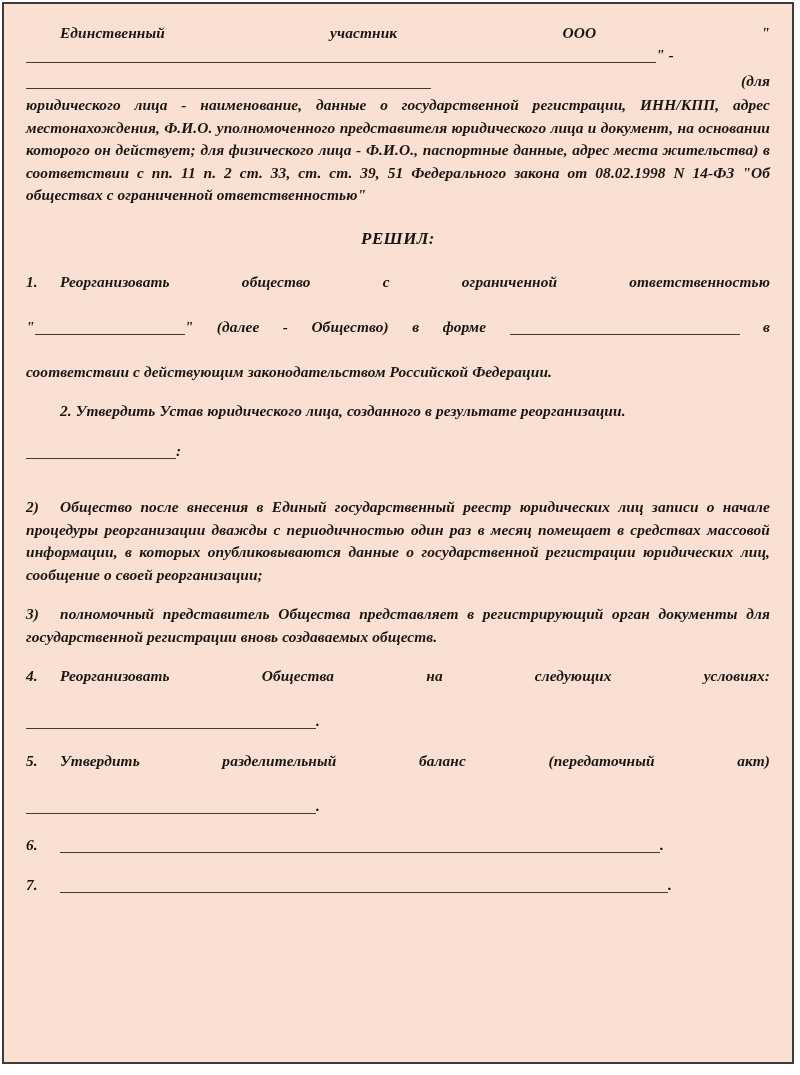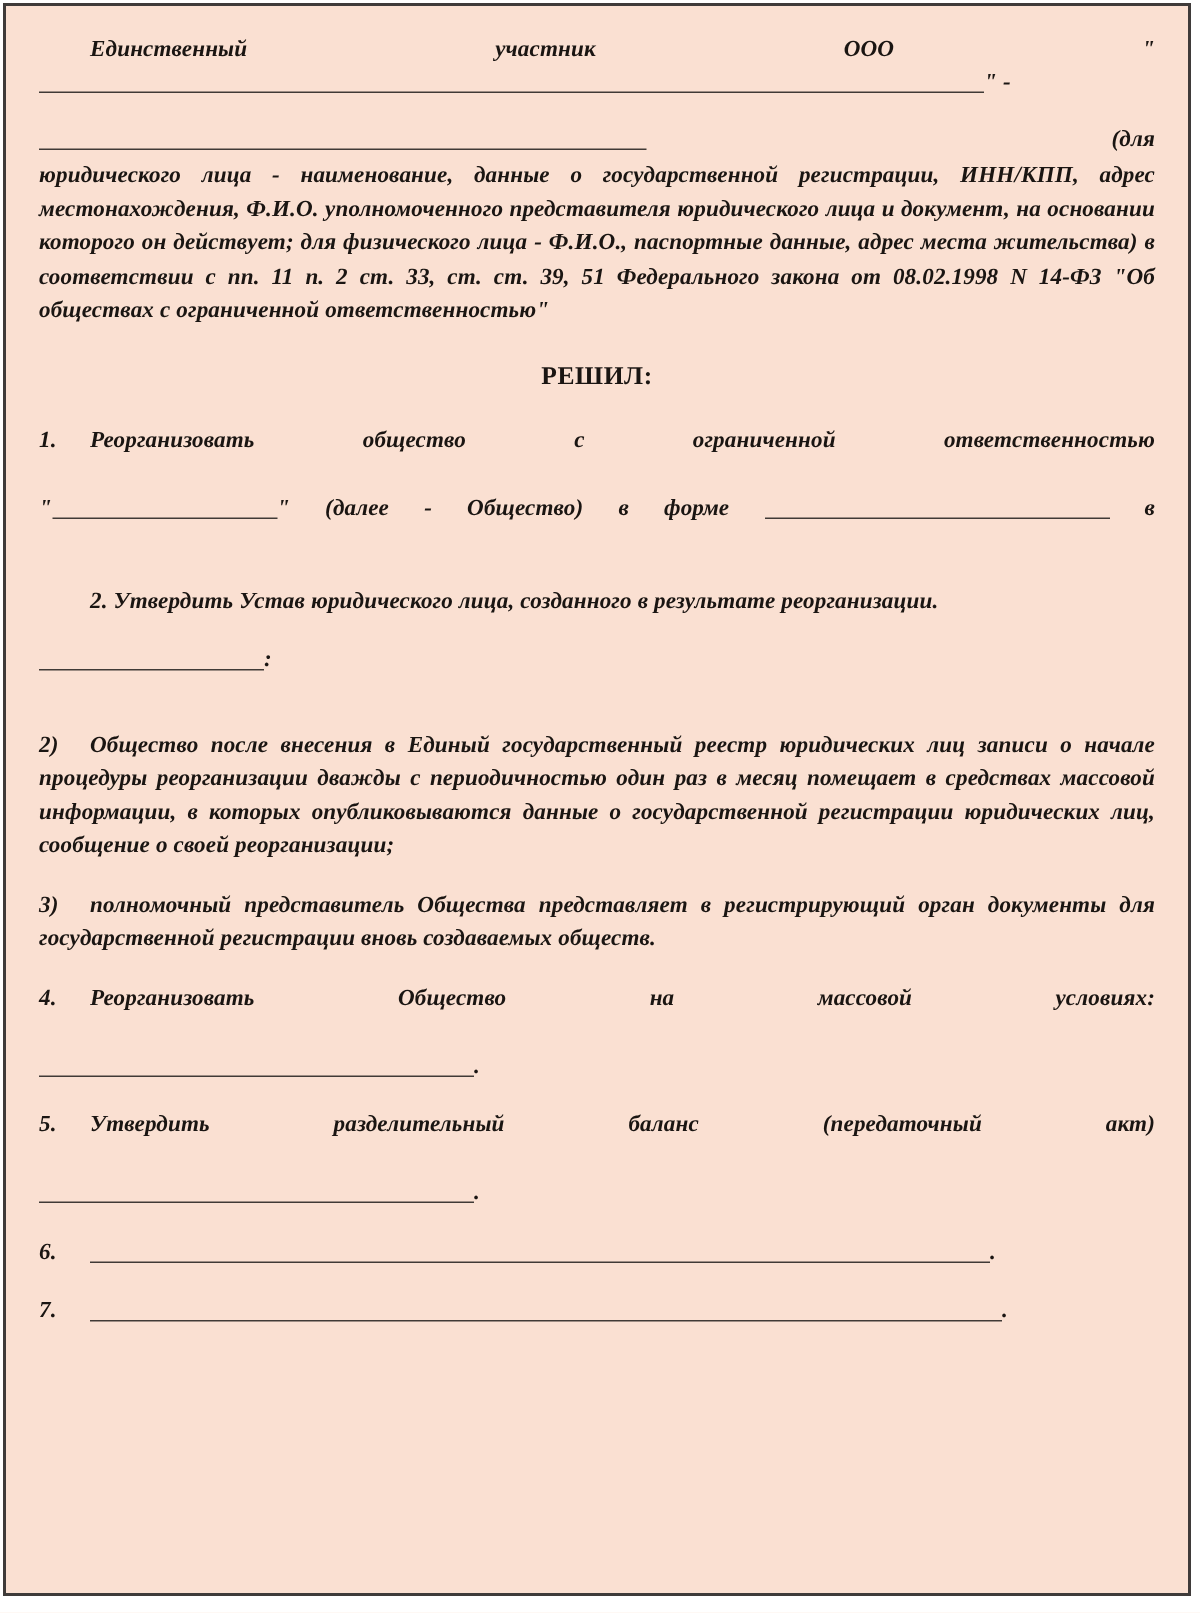--- a/index.html
+++ b/index.html
@@ -47,20 +47,21 @@
   .para.nojust { text-align: left; }
   .gap-md { height: 17px; }
   .gap-lg { height: 22px; }
 
   .lead { display: inline-block; width: 34px; }
 
   
   .stretch { display: inline-block; width: 100%; height: 0; }
 
   .heading {
+    font-style: italic;
     font-weight: bold;
     font-size: 17px;
     text-align: center;
     margin: 0;
     letter-spacing: 0.4px;
   }
 
   
   .rule {
     display: inline-block;
@@ -79,40 +80,41 @@
 </head>
 <body>
 
 <div class="doc-frame" style="background: rgb(250, 224, 210); border-color: rgb(63, 59, 58);">
   <div class="doc-body" style="color: rgb(26, 21, 18);">
 
     <p class="para nojust" style="text-align:justify;">
       <span class="lead"></span><span>Единственный участник ООО "</span><span class="rule rule-x8"></span><span class="nb">" -</span>
     </p>
 
-    <p class="para" style="text-align:justify; margin-top:15px;">
+    <p class="para" style="text-align:justify; margin-top:3px;">
       <span class="rule rule-x7"></span><span style="float:right;" class="nb">(для</span>
     </p>
 
     <p class="para" style="margin-top:2px;">юридического лица - наименование, данные о государственной регистрации, ИНН/КПП, адрес местонахождения, Ф.И.О. уполномоченного представителя юридического лица и документ, на основании которого он действует; для физического лица - Ф.И.О., паспортные данные, адрес места жительства) в соответствии с пп. 11 п. 2 ст. 33, ст. ст. 39, 51 Федерального закона от 08.02.1998 N 14-ФЗ "Об обществах с ограниченной ответственностью"</p>
 
     <div class="gap-lg"></div>
 
     <p class="heading">РЕШИЛ:</p>
 
     <div class="gap-lg"></div>
 
     <p class="para">
       <span class="lead">1.</span><span>Реорганизовать общество с ограниченной ответственностью</span><span class="stretch"></span>
     </p>
     <p class="para">
       <span>"</span><span class="rule rule-x2"></span><span>" (далее - Общество) в форме</span>
       <span class="rule rule-x4"></span>
       <span>в</span><span class="stretch"></span>
     </p>
+    <p class="para nojust">соответствии с действующим законодательством Российской Федерации.</p>
 
     <div class="gap-md"></div>
 
     <p class="para nojust">
       <span style="display:inline-block;width:34px;"></span><span>2.</span>
       <span>Утвердить Устав юридического лица, созданного в результате реорганизации.</span>
     </p>
 
     <div class="gap-md"></div>
 
@@ -131,21 +133,21 @@
 
     <div class="gap-md"></div>
 
     <p class="para">
       <span class="lead">3)</span><span>полномочный представитель Общества представляет в регистрирующий орган документы для государственной регистрации вновь создаваемых обществ.</span>
     </p>
 
     <div class="gap-md"></div>
 
     <p class="para">
-      <span class="lead">4.</span><span>Реорганизовать Общество на массовой условиях:</span><span class="stretch"></span>
+      <span class="lead">4.</span><span>Реорганизовать Общества на следующих условиях:</span><span class="stretch"></span>
     </p>
     <p class="para nojust">
       <span class="rule rule-x5"></span><span>.</span>
     </p>
 
     <div class="gap-md"></div>
 
     <p class="para">
       <span class="lead">5.</span><span>Утвердить разделительный баланс (передаточный акт)</span><span class="stretch"></span>
     </p>

